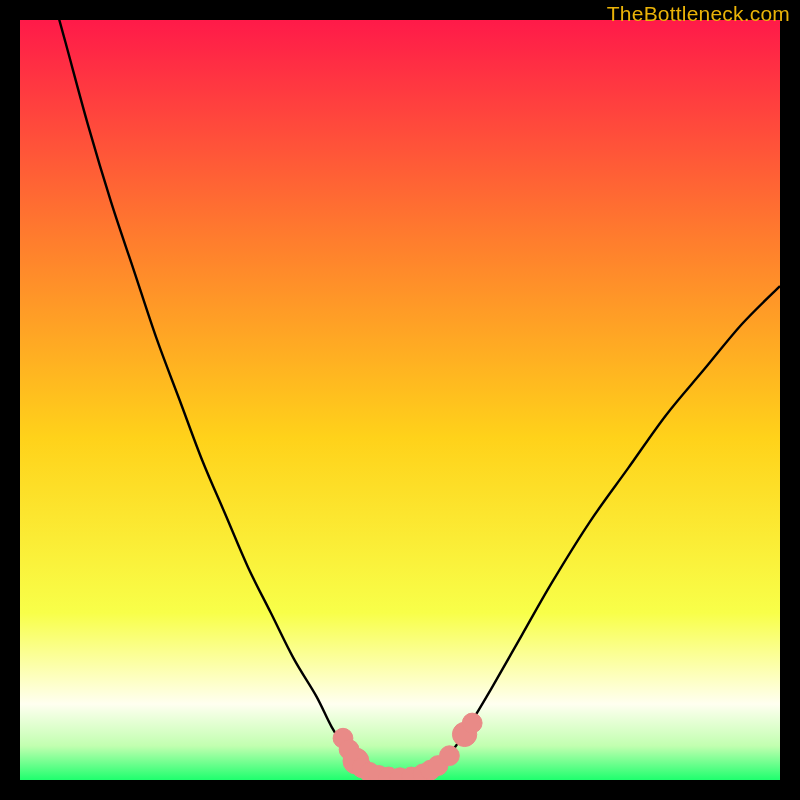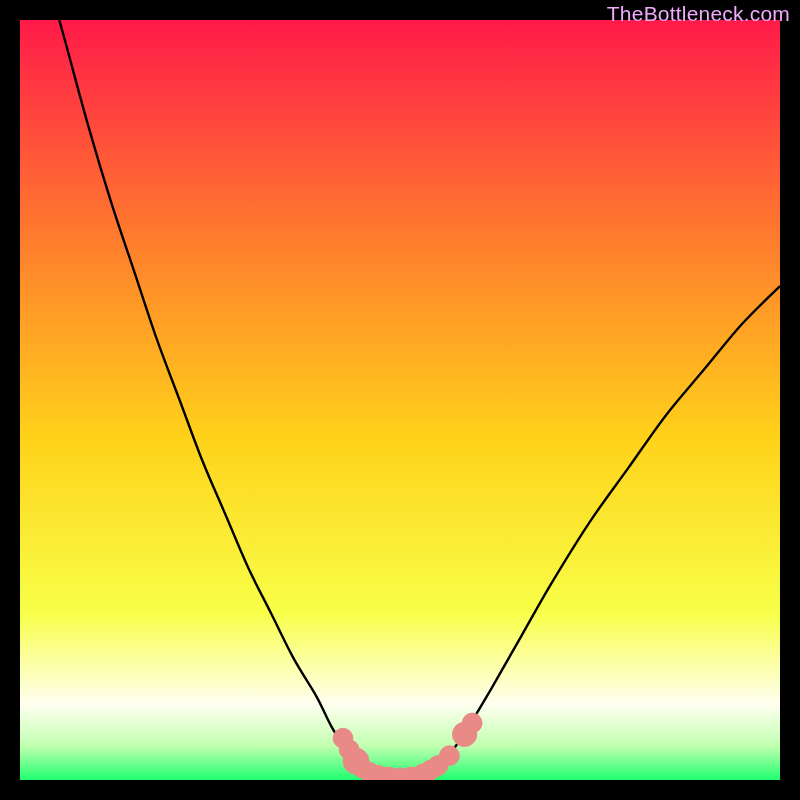--- a/index.html
+++ b/index.html
@@ -22,21 +22,21 @@
     left: 20px;
     top: 20px;
     width: 760px;
     height: 760px;
     overflow: hidden;
   }
   .attribution {
     position: absolute;
     top: 2px;
     right: 10px;
-    color: #f0abfc;
+    color: #eab308;
     font-size: 21px;
     font-weight: 500;
     letter-spacing: 0.2px;
     z-index: 5;
   }
   svg { display: block; }
 </style>
 </head>
 <body>
 

